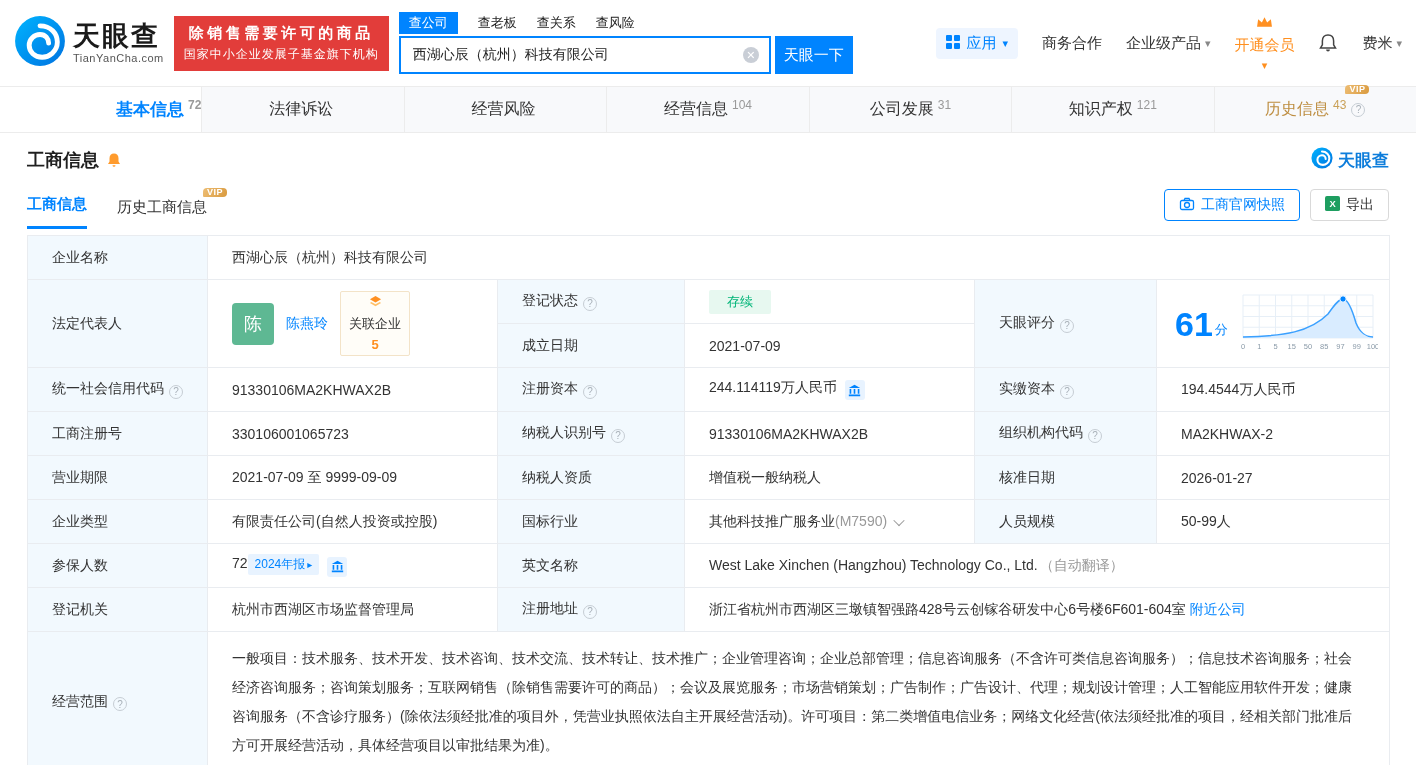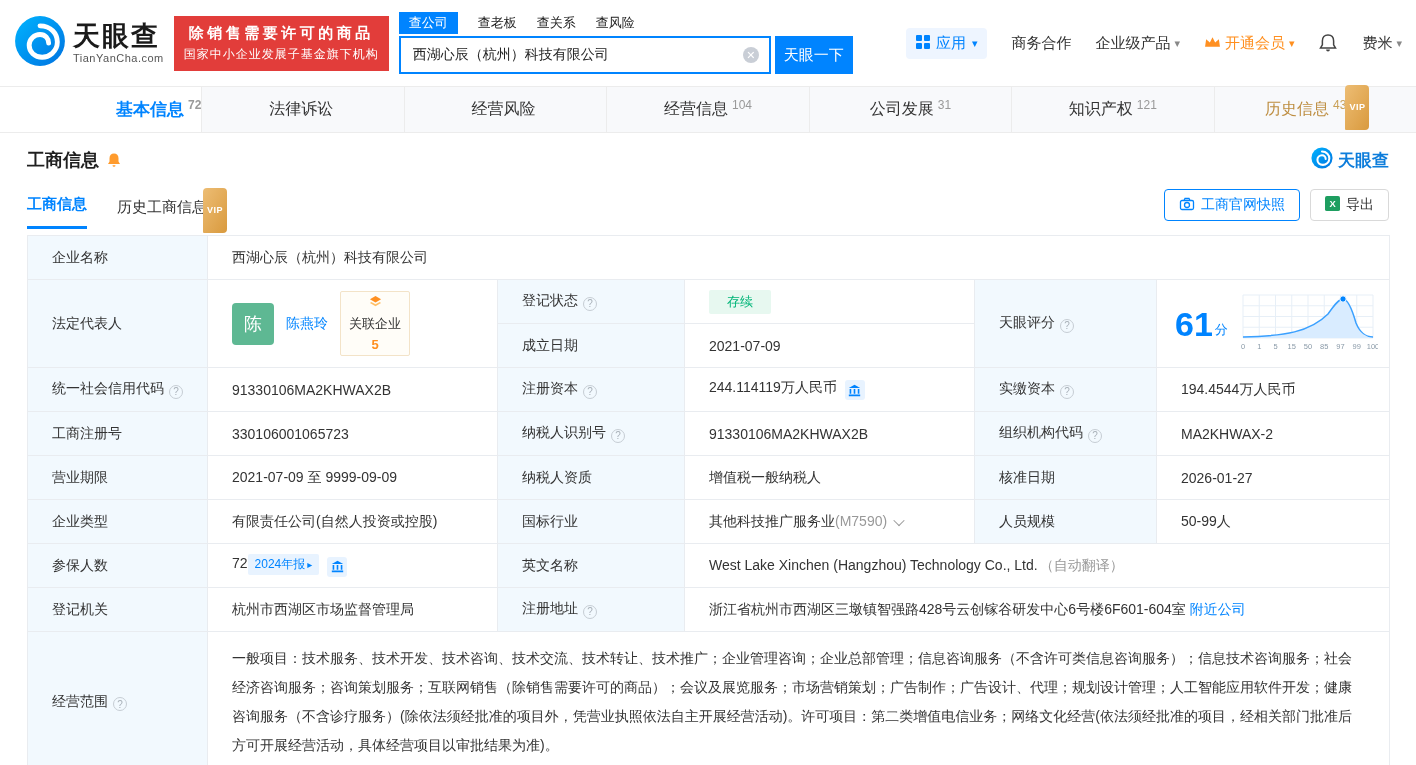--- a/index.html
+++ b/index.html
@@ -25,36 +25,36 @@
   .clear-ico { width:16px; height:16px; border-radius:50%; background:#c9ced6; color:#fff; font-size:11px;
     display:flex; align-items:center; justify-content:center; margin-right:10px; cursor:pointer; line-height:1; }
   .search-btn { width:78px; height:38px; margin-left:4px; background:#0084ff; color:#fff; border:none;
     font-size:15px; cursor:pointer; }
   .top-menu { margin-left:auto; display:flex; align-items:center; gap:24px; font-size:15px; color:#333; white-space:nowrap; }
   .apps-pill { display:flex; align-items:center; gap:6px; background:#eef5ff; color:#0084ff;
     padding:6px 10px; border-radius:4px; cursor:pointer; }
   .menu-item { cursor:pointer; display:flex; align-items:center; gap:4px; }
   .chev { font-size:11px; color:#888; }
   .apps-pill .chev { color:#0084ff; }
-  .vip-link { color:#ff8f1f; }
+  .vip-link { color:#ff8f1f;flex-direction:column; }
   .vip-link .chev { color:#ff8f1f; }
   .bell-btn { display:flex; align-items:center; cursor:pointer; }
 
   
   .nav-tabs { display:flex; height:47px; border-top:1px solid #ececec; border-bottom:1px solid #ececec; background:#f8f9fb; }
   .nav-tab { flex:1; display:flex; align-items:center; justify-content:center; border-right:1px solid #ececec;
     font-size:16px; color:#333; cursor:pointer; }
   .nav-tab:last-child { border-right:none; }
   .nav-tab.active { background:#fff; color:#0084ff; font-weight:bold; font-size:17px;justify-content:flex-end; }
   .tabwrap { position:relative; display:inline-flex; align-items:center; }
   .cnt { font-size:12px; color:#999; margin-left:4px; transform:translateY(-5px); }
   .nav-tab.gold { color:#bd8d40; }
   .nav-tab.gold .cnt { color:#c9a158; }
   .vip-badge { background:linear-gradient(120deg,#edbd74,#d99a3e); color:#fff; font-size:9px; line-height:1;
-    padding:18px 4px; border-radius:4px 4px 4px 1px; font-weight:700; letter-spacing:.5px; }
+    padding:0 4px; border-radius:4px 4px 4px 1px; font-weight:700; letter-spacing:.5px; }
   .navvip { position:absolute; top:-14px; right:-4px; }
   .help { display:inline-flex; width:14px; height:14px; border-radius:50%; border:1px solid #c6cdd4; color:#a8b0b8;
     font-size:10px; align-items:center; justify-content:center; margin-left:5px; vertical-align:-2px; flex:none; }
   .help::after { content:"?"; }
 
   
   .section-head { display:flex; align-items:center; margin:14px 27px 0; }
   .section-title { font-size:18px; font-weight:bold; color:#1f1f1f; }
   .title-bell { margin-left:7px; display:flex; cursor:pointer; }
   .mini-logo { margin-left:auto; display:flex; align-items:center; gap:5px; }

